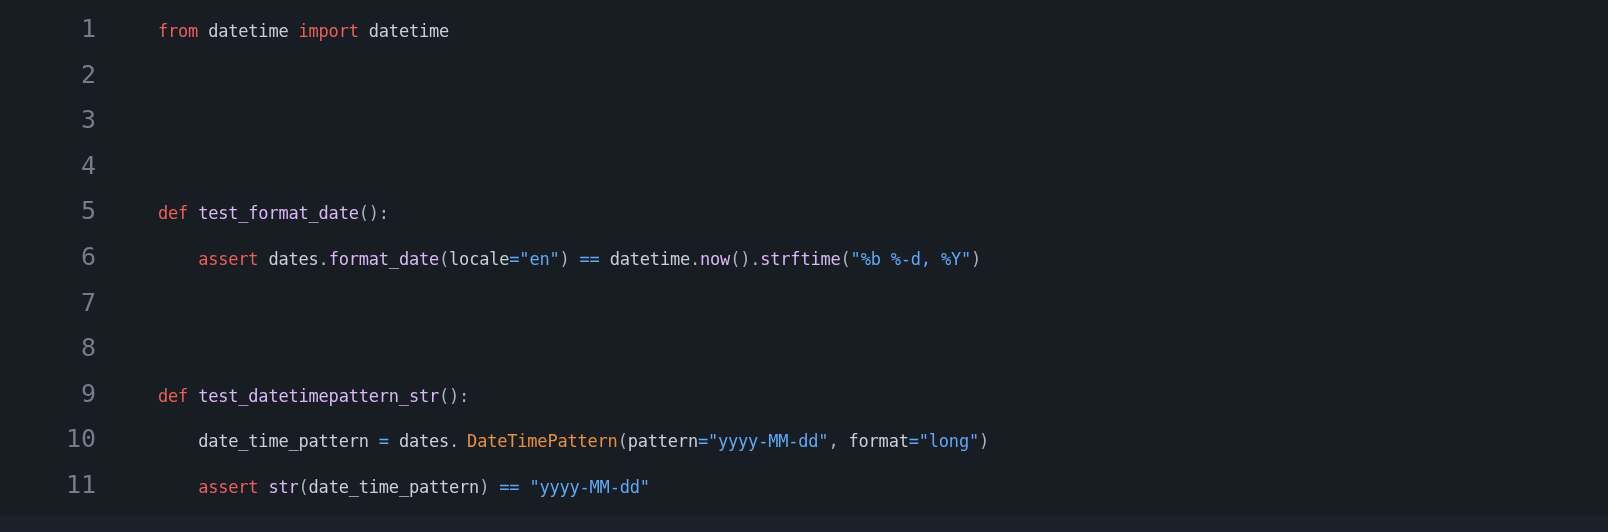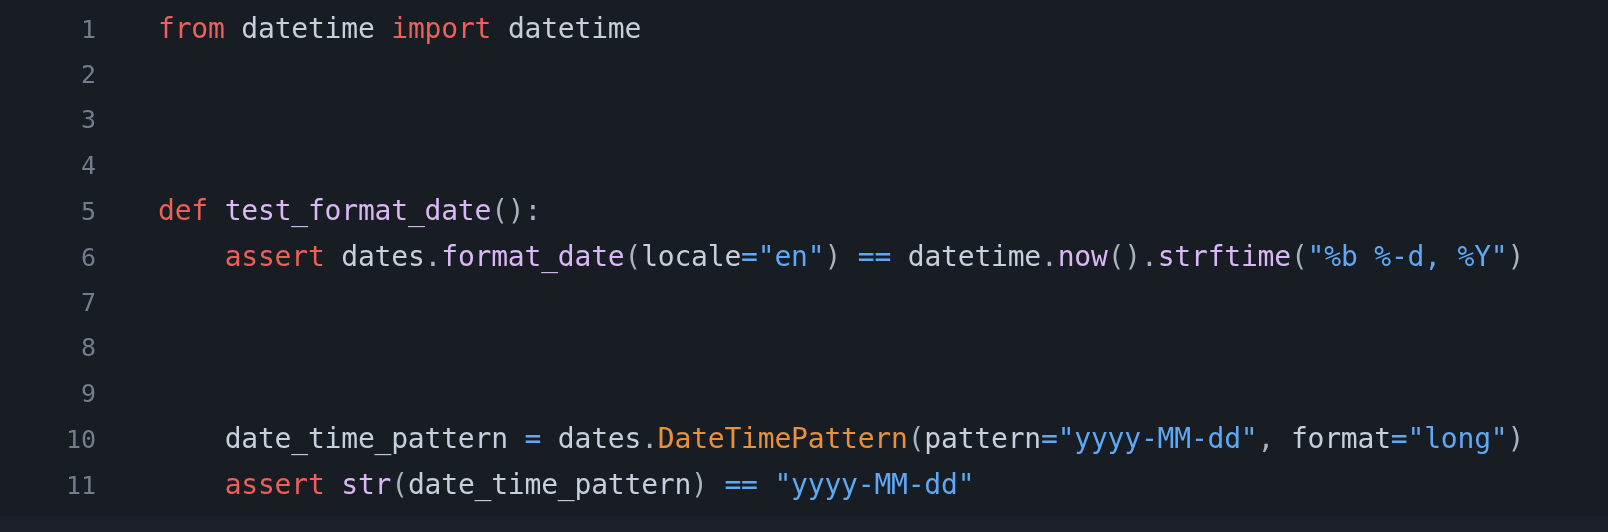--- a/index.html
+++ b/index.html
@@ -37,31 +37,31 @@
     min-width: 96px;
     text-align: right;
     padding-right: 0px;
     color: #737d8c;
     font-size: 25px;
     letter-spacing: 0px;
     user-select: none;
   }
   .line-content {
     padding-left: 62px;
-    font-size: 28px;
+    font-size: 17px;
     letter-spacing: -0.2px;
     color: #c5cdd8;
     white-space: pre;
   }
   
   .tok-kw       { color: #ec5f5a; }   
   .tok-plain    { color: #c7cfda; }   
   .tok-punct    { color: #a9b2bf; }   
   .tok-func     { color: #dab8f5; }   
-  .tok-class    { color: #e8913c; }   
+  .tok-class    { color: #e8913c; margin-left: 8px; }   
   .tok-str      { color: #5fa8f5; }   
   .tok-op       { color: #5fa8f5; }   
 
   .bottom-bar {
     position: absolute;
     left: 0;
     right: 0;
     bottom: 0;
     height: 16px;
     background: #1b202a;
@@ -73,18 +73,18 @@
 <div id="editor-root">
   <div class="code-area">
       <div class="code-line"><div class="line-number">1</div><div class="line-content"><span class="tok-kw">from</span><span class="tok-plain"> </span><span class="tok-plain">datetime</span><span class="tok-plain"> </span><span class="tok-kw">import</span><span class="tok-plain"> </span><span class="tok-plain">datetime</span></div></div>
       <div class="code-line"><div class="line-number">2</div><div class="line-content"></div></div>
       <div class="code-line"><div class="line-number">3</div></div>
       <div class="code-line"><div class="line-number">4</div><div class="line-content"></div></div>
       <div class="code-line"><div class="line-number">5</div><div class="line-content"><span class="tok-kw">def</span><span class="tok-plain"> </span><span class="tok-func">test_format_date</span><span class="tok-punct">()</span><span class="tok-punct">:</span></div></div>
       <div class="code-line"><div class="line-number">6</div><div class="line-content"><span class="tok-plain">    </span><span class="tok-kw">assert</span><span class="tok-plain"> </span><span class="tok-plain">dates</span><span class="tok-punct">.</span><span class="tok-func">format_date</span><span class="tok-punct">(</span><span class="tok-plain">locale</span><span class="tok-op">=</span><span class="tok-str">"en"</span><span class="tok-punct">)</span><span class="tok-plain"> </span><span class="tok-op">==</span><span class="tok-plain"> </span><span class="tok-plain">datetime</span><span class="tok-punct">.</span><span class="tok-func">now</span><span class="tok-punct">()</span><span class="tok-punct">.</span><span class="tok-func">strftime</span><span class="tok-punct">(</span><span class="tok-str">"%b %-d, %Y"</span><span class="tok-punct">)</span></div></div>
       <div class="code-line"><div class="line-number">7</div><div class="line-content"></div></div>
       <div class="code-line"><div class="line-number">8</div><div class="line-content"></div></div>
-      <div class="code-line"><div class="line-number">9</div></div>
+      <div class="code-line"><div class="line-number">9</div><div class="line-content"><span class="tok-kw">def</span><span class="tok-plain"> </span><span class="tok-func">test_datetimepattern_str</span><span class="tok-punct">()</span><span class="tok-punct">:</span></div></div>
       <div class="code-line"><div class="line-number">10</div><div class="line-content"><span class="tok-plain">    </span><span class="tok-plain">date_time_pattern</span><span class="tok-plain"> </span><span class="tok-op">=</span><span class="tok-plain"> </span><span class="tok-plain">dates</span><span class="tok-punct">.</span><span class="tok-class">DateTimePattern</span><span class="tok-punct">(</span><span class="tok-plain">pattern</span><span class="tok-op">=</span><span class="tok-str">"yyyy-MM-dd"</span><span class="tok-punct">,</span><span class="tok-plain"> </span><span class="tok-plain">format</span><span class="tok-op">=</span><span class="tok-str">"long"</span><span class="tok-punct">)</span></div></div>
       <div class="code-line"><div class="line-number">11</div><div class="line-content"><span class="tok-plain">    </span><span class="tok-kw">assert</span><span class="tok-plain"> </span><span class="tok-func">str</span><span class="tok-punct">(</span><span class="tok-plain">date_time_pattern</span><span class="tok-punct">)</span><span class="tok-plain"> </span><span class="tok-op">==</span><span class="tok-plain"> </span><span class="tok-str">"yyyy-MM-dd"</span></div></div>
     </div>
   <div class="bottom-bar"></div>
 </div>
 
 </body></html>

